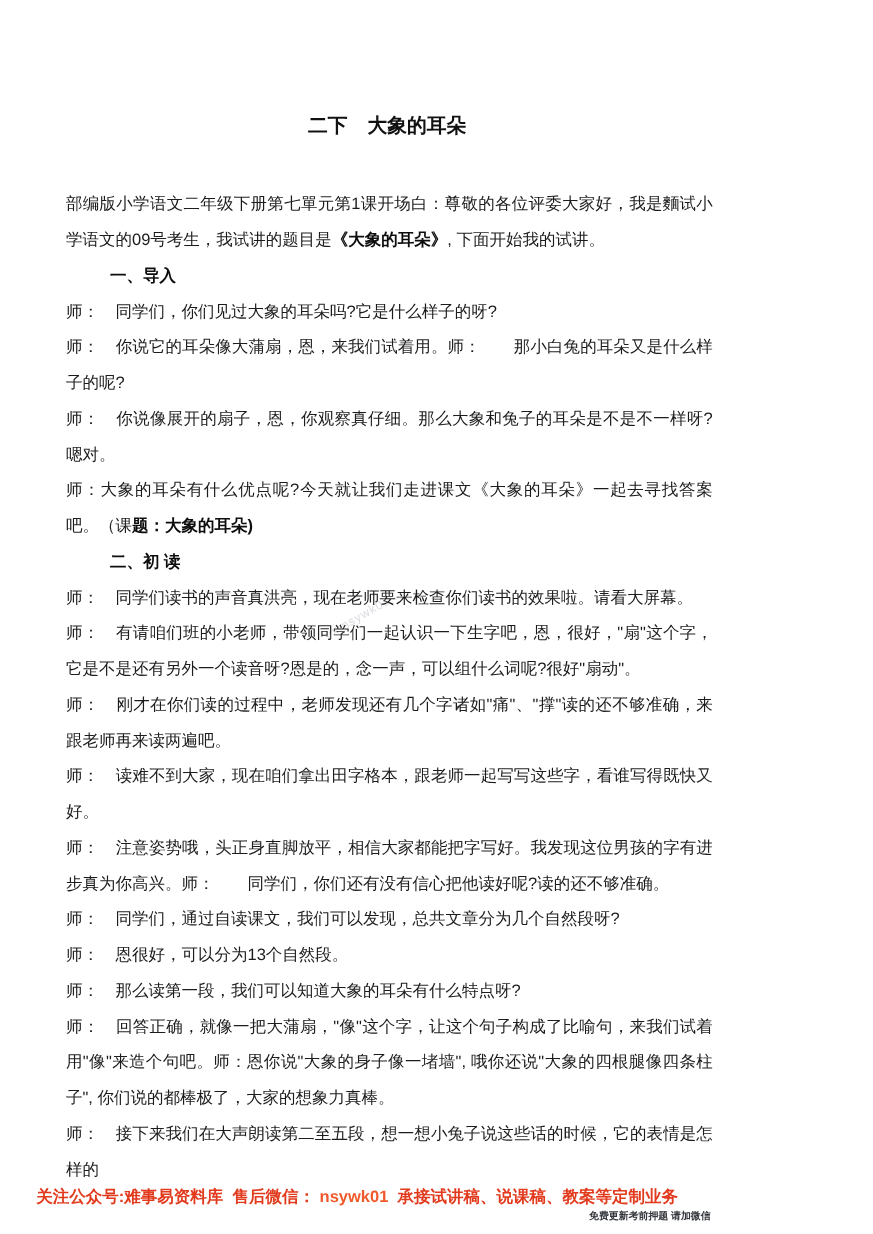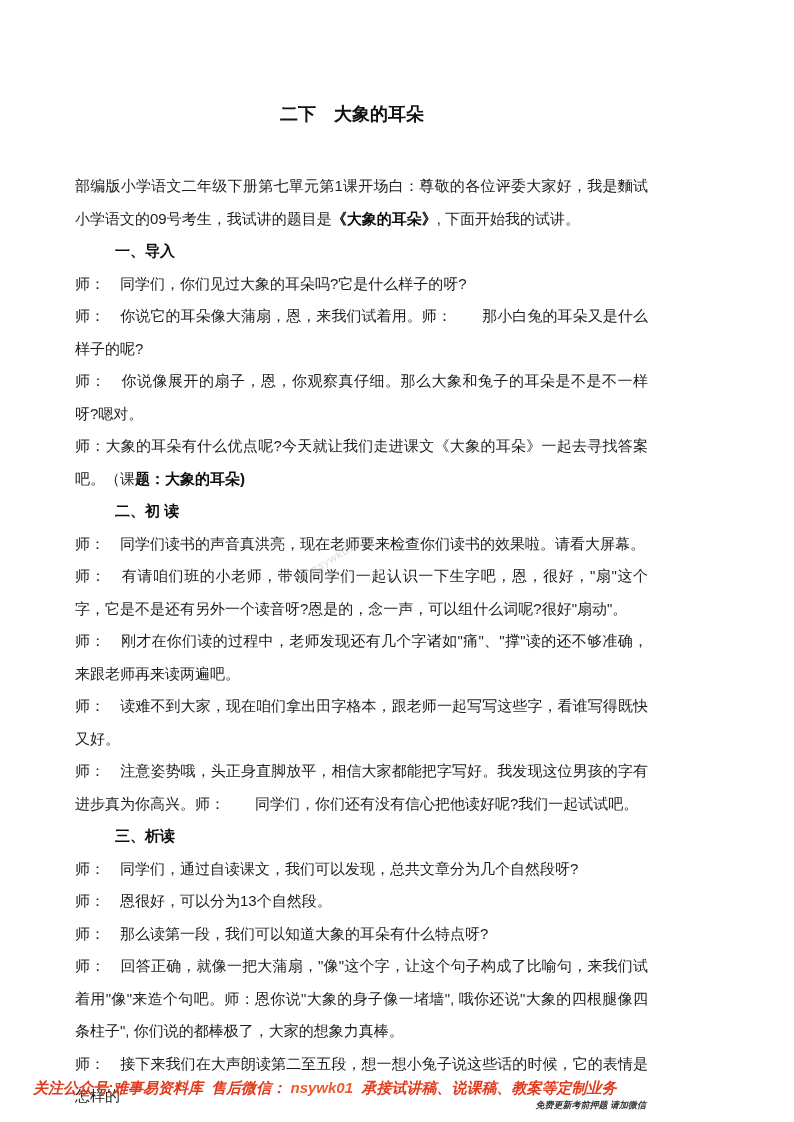--- a/index.html
+++ b/index.html
@@ -16,21 +16,21 @@
     padding-top: 102px;
     text-align: center;
     font-size: 18px;
     line-height: 24px;
     font-weight: bold;
     color: #111111;
     white-space: pre-wrap;
   }
   .doc-body {
     margin-top: 44px;
-    padding-left: 75px;
+    padding-left: 60px;
     padding-right: 56px;
     text-align: justify;
   }
   .para {
     margin: 0;
     font-size: 15px;
     line-height: 32.5px;
     white-space: pre-wrap;
     word-break: break-all;
   }
@@ -46,21 +46,20 @@
     opacity: 0.45;
     letter-spacing: 1px;
     pointer-events: none;
   }
   .footer {
     position: absolute;
     left: 0;
     right: 0;
     bottom: 7px;
     height: 22px;
-    font-style: italic;
   }
   .footer-left {
     position: absolute;
     left: 8px;
     bottom: 0;
     font-size: 15px;
     font-weight: bold;
     white-space: pre-wrap;
   }
   .footer-left .wechat-id {
@@ -89,22 +88,21 @@
       <p class="para heading"><span class="b">一、导入</span></p>
       <p class="para"><span>师：　同学们，你们见过大象的耳朵吗?它是什么样子的呀?</span></p>
       <p class="para"><span>师：　你说它的耳朵像大蒲扇，恩，来我们试着用。师：　　那小白兔的耳朵又是什么样子的呢?</span></p>
       <p class="para"><span>师：　你说像展开的扇子，恩，你观察真仔细。那么大象和兔子的耳朵是不是不一样呀?嗯对。</span></p>
       <p class="para"><span>师：大象的耳朵有什么优点呢?今天就让我们走进课文《大象的耳朵》一起去寻找答案吧。（课</span><span class="b">题：大象的耳朵)</span></p>
       <p class="para heading"><span class="b">二、初 读</span></p>
       <p class="para"><span>师：　同学们读书的声音真洪亮，现在老师要来检查你们读书的效果啦。请看大屏幕。</span></p>
       <p class="para"><span>师：　有请咱们班的小老师，带领同学们一起认识一下生字吧，恩，很好，"扇"这个字，它是不是还有另外一个读音呀?恩是的，念一声，可以组什么词呢?很好"扇动"。</span></p>
       <p class="para"><span>师：　刚才在你们读的过程中，老师发现还有几个字诸如"痛"、"撑"读的还不够准确，来跟老师再来读两遍吧。</span></p>
       <p class="para"><span>师：　读难不到大家，现在咱们拿出田字格本，跟老师一起写写这些字，看谁写得既快又好。</span></p>
-      <p class="para"><span>师：　注意姿势哦，头正身直脚放平，相信大家都能把字写好。我发现这位男孩的字有进步真为你高兴。师：　　同学们，你们还有没有信心把他读好呢?我们一起试试吧。</span></p>
-      <p class="para heading"><span class="b">三、析读</span></p>
+      <p class="para"><span>师：　注意姿势哦，头正身直脚放平，相信大家都能把字写好。我发现这位男孩的字有进步真为你高兴。师：　　同学们，你们还有没有信心把他读好呢?读的还不够准确。</span></p>
       <p class="para"><span>师：　同学们，通过自读课文，我们可以发现，总共文章分为几个自然段呀?</span></p>
       <p class="para"><span>师：　恩很好，可以分为13个自然段。</span></p>
       <p class="para"><span>师：　那么读第一段，我们可以知道大象的耳朵有什么特点呀?</span></p>
       <p class="para"><span>师：　回答正确，就像一把大蒲扇，"像"这个字，让这个句子构成了比喻句，来我们试着用"像"来造个句吧。师：恩你说"大象的身子像一堵墙", 哦你还说"大象的四根腿像四条柱子", 你们说的都棒极了，大家的想象力真棒。</span></p>
       <p class="para"><span>师：　接下来我们在大声朗读第二至五段，想一想小兔子说这些话的时候，它的表情是怎样的</span></p>
     </div>
 
   <div class="watermark">vx:nsywk01</div>
 
   <div class="footer">

